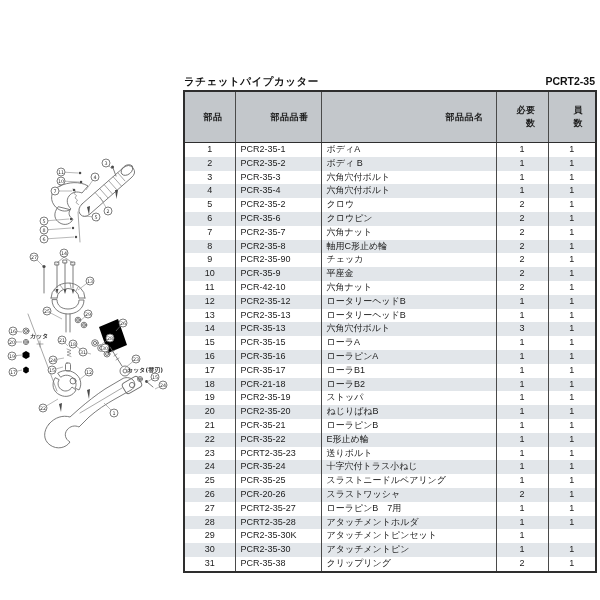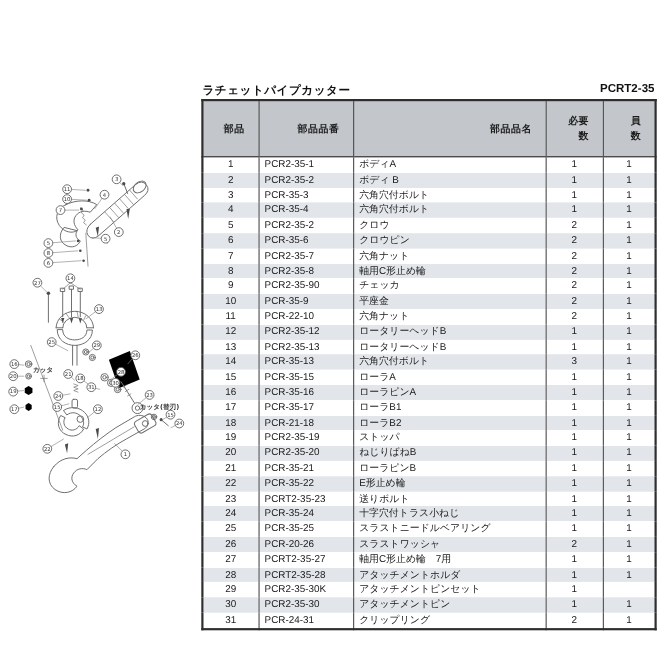--- a/index.html
+++ b/index.html
@@ -157,21 +157,21 @@
         </tr>
         <tr class="alt">
           <td class="c-no">10</td>
           <td class="c-code">PCR-35-9</td>
           <td class="c-name">平座金</td>
           <td class="c-req">2</td>
           <td class="c-qty">1</td>
         </tr>
         <tr>
           <td class="c-no">11</td>
-          <td class="c-code">PCR-22-10</td>
+          <td class="c-code">PCR-42-10</td>
           <td class="c-name">六角ナット</td>
           <td class="c-req">2</td>
           <td class="c-qty">1</td>
         </tr>
         <tr class="alt">
           <td class="c-no">12</td>
           <td class="c-code">PCR2-35-12</td>
           <td class="c-name">ロータリーヘッドB</td>
           <td class="c-req">1</td>
           <td class="c-qty">1</td>
@@ -270,21 +270,21 @@
         <tr class="alt">
           <td class="c-no">26</td>
           <td class="c-code">PCR-20-26</td>
           <td class="c-name">スラストワッシャ</td>
           <td class="c-req">2</td>
           <td class="c-qty">1</td>
         </tr>
         <tr>
           <td class="c-no">27</td>
           <td class="c-code">PCRT2-35-27</td>
-          <td class="c-name">軸用C形止め輪　7用</td>
+          <td class="c-name">ローラピンB　7用</td>
           <td class="c-req">1</td>
           <td class="c-qty">1</td>
         </tr>
         <tr class="alt">
           <td class="c-no">28</td>
           <td class="c-code">PCRT2-35-28</td>
           <td class="c-name">アタッチメントホルダ</td>
           <td class="c-req">1</td>
           <td class="c-qty">1</td>
         </tr>
@@ -297,21 +297,21 @@
         </tr>
         <tr class="alt">
           <td class="c-no">30</td>
           <td class="c-code">PCR2-35-30</td>
           <td class="c-name">アタッチメントピン</td>
           <td class="c-req">1</td>
           <td class="c-qty">1</td>
         </tr>
         <tr>
           <td class="c-no">31</td>
-          <td class="c-code">PCR-24-31</td>
+          <td class="c-code">PCR-35-38</td>
           <td class="c-name">クリップリング</td>
           <td class="c-req">2</td>
           <td class="c-qty">1</td>
         </tr>
       </tbody>
   </table>
 
   <svg class="diagram" viewBox="0 140 185 340" xmlns="http://www.w3.org/2000/svg">
 
     <g class="art">

